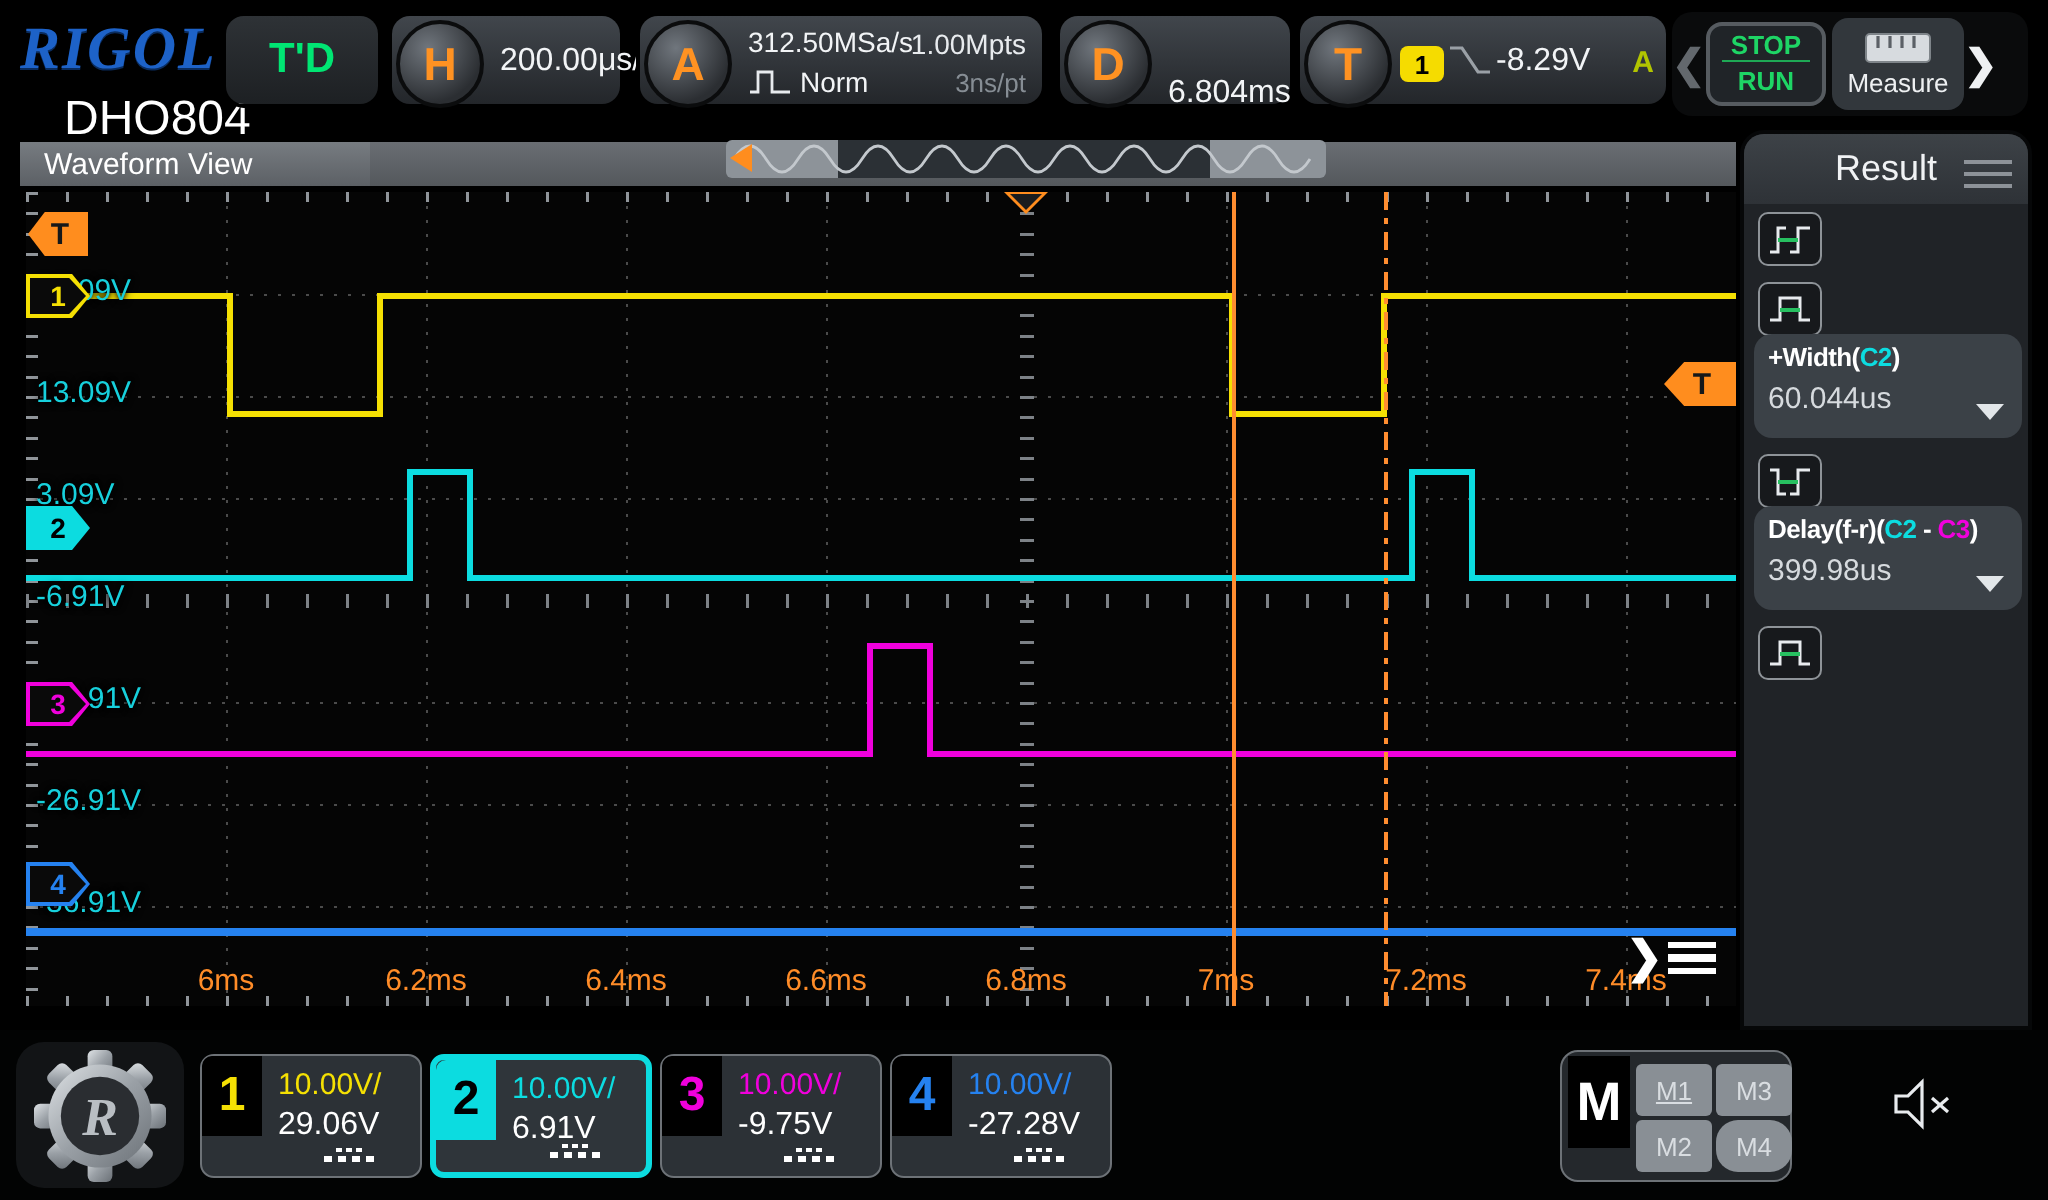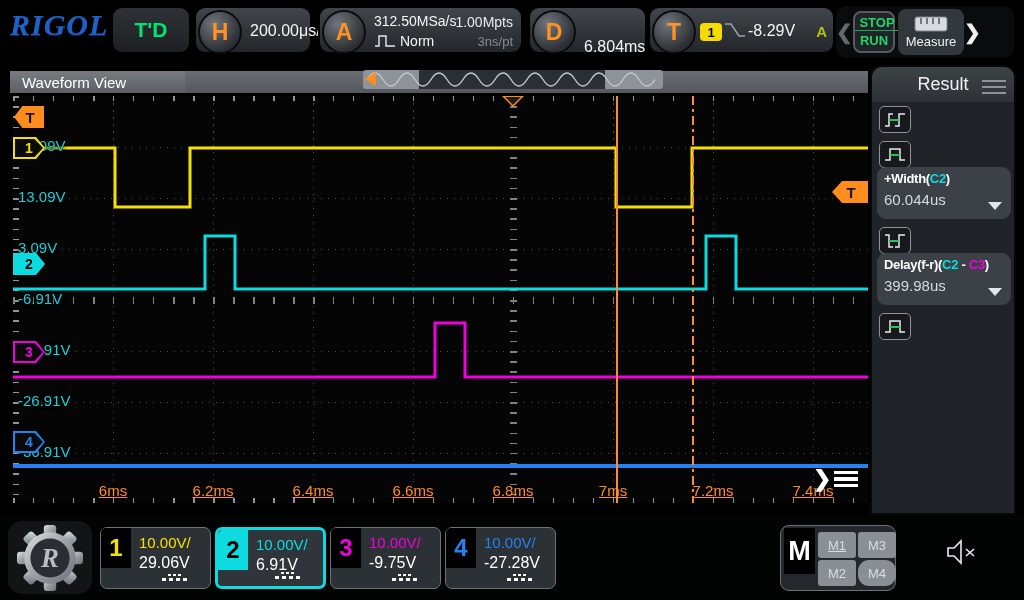--- a/index.html
+++ b/index.html
@@ -39,21 +39,21 @@
     background:#f5dc00; border-radius:4px; color:#000; font-size:13px; font-weight:bold;
     display:flex; align-items:center; justify-content:center; }
   #t-slope { position:absolute; left:74px; top:13px; }
   #t-level { position:absolute; left:98px; top:14px; font-size:16px; color:#f2f4f6; }
   #t-coupling { position:absolute; right:6px; top:15px; font-size:15px; color:#b2c400; font-weight:bold; }
   #nav-cluster { left:836px; top:6px; width:178px; height:52px; background:#0a0b0c;
     border-radius:10px; display:flex; align-items:center; }
   .chev { font-size:20px; font-weight:bold; width:14px; text-align:center; }
   #chev-left { color:#63686d; }
   #chev-right { color:#eef0f2; }
-  #btn-stoprun { width:42px; height:42px; margin:0 3px; border:2px solid #565b60; border-radius:8px;
+  #btn-stoprun { width:60px; height:42px; margin:0 3px; border:2px solid #565b60; border-radius:8px;
     background:#202428; text-align:center; }
   #btn-stoprun .l1 { font-size:13px; font-weight:bold; color:#1ed565; padding-top:2px;
     border-bottom:1.5px solid #1ea955; display:inline-block; min-width:44px; }
   #btn-stoprun .l2 { font-size:13px; font-weight:bold; color:#1ed565; }
   #btn-measure { width:66px; height:46px; border-radius:8px; background:#32373c;
     display:flex; flex-direction:column; align-items:center; justify-content:center; gap:2px; }
   #btn-measure span { font-size:13px; color:#eef0f2; }
 
   
   #tabstrip { left:10px; top:71px; width:858px; height:22px;
@@ -77,21 +77,21 @@
     background:repeating-linear-gradient(180deg,#90959a 0 1.5px,transparent 1.5px 10.2px); }
   .tick-top { left:0; top:0; width:855px; height:5px;
     background:repeating-linear-gradient(90deg,#90959a 0 1.5px,transparent 1.5px 20px); }
   .tick-bottom { left:0; top:402px; width:855px; height:5px;
     background:repeating-linear-gradient(90deg,#90959a 0 1.5px,transparent 1.5px 20px); }
   .axis-h { left:0; top:201px; width:855px; height:7px;
     background:repeating-linear-gradient(90deg,#7d8287 0 1.5px,transparent 1.5px 20px); }
   .axis-v { left:497px; top:0; width:7px; height:407px;
     background:repeating-linear-gradient(180deg,#7d8287 0 1.5px,transparent 1.5px 10.2px); }
   .ylab { position:absolute; left:5px; font-size:15px; color:#17d0dc; text-shadow:0 0 4px #000,0 0 2px #000; }
-  .xlab { position:absolute; width:60px; text-align:center; top:386px; font-size:15px; color:#ff8c28;text-decoration:underline; }
+  .xlab { position:absolute; width:60px; text-align:center; top:386px; font-size:15px; color:#ff8c28; }
   #cursor-solid { top:0; width:2px; height:407px; background:#ff8d30; }
   #cursor-dashdot { top:0; width:2px; height:407px;
     background:repeating-linear-gradient(180deg,#ff8d30 0 9px,transparent 9px 13px,#ff8d30 13px 16px,transparent 16px 20px); }
   #trig-pos { top:0; width:0; height:0; border-left:11px solid transparent; border-right:11px solid transparent;
     border-top:11px solid #ff8d1e; }
   #trig-pos:after { content:""; position:absolute; left:-8px; top:-10px; width:0; height:0;
     border-left:8px solid transparent; border-right:8px solid transparent; border-top:8px solid #1a1c1e; }
   #traces { position:absolute; left:0; top:0; }
 
   .marker { position:absolute; width:32px; height:22px;
@@ -152,20 +152,21 @@
   #mute { position:absolute; left:944px; top:22px; }
 
   svg { display:block; }
 </style>
 </head>
 <body>
 
 <div id="stage">
 
   <div class="abs" id="brand">RIGOL</div>
+  <div class="abs" id="model">DHO804</div>
 
   <div class="tile" id="tile-td">
     <span id="td-text">T'D</span>
   </div>
 
   <div class="tile" id="tile-h">
     <div class="knob">H</div>
     <span class="tiletext">200.00μs/</span>
   </div>
 

